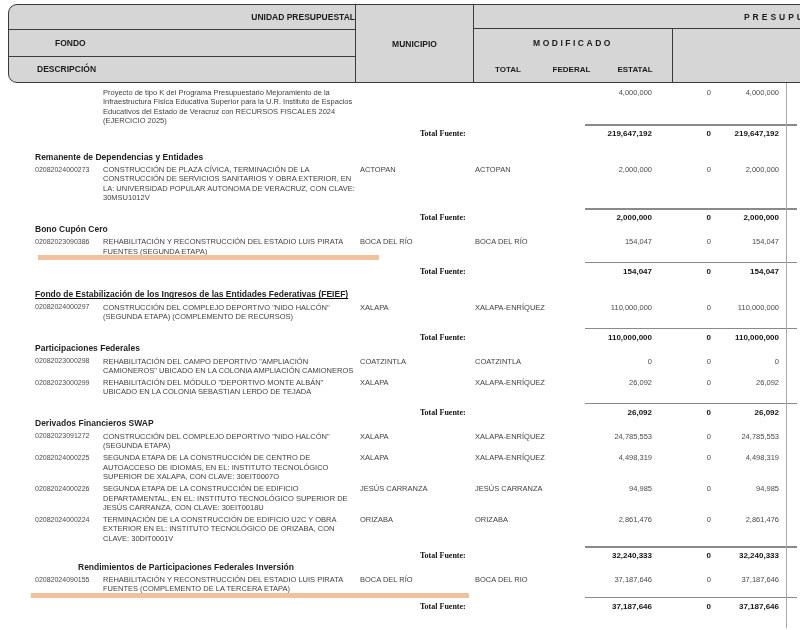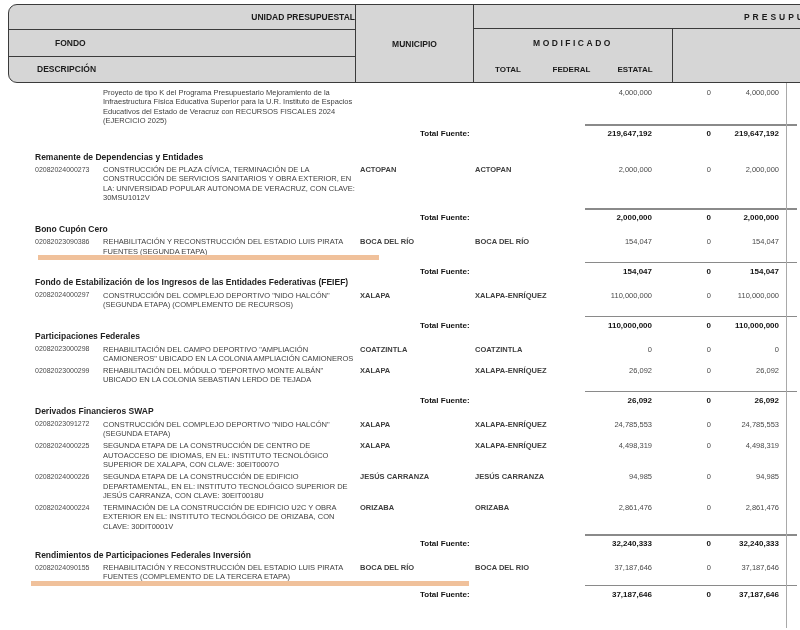--- a/index.html
+++ b/index.html
@@ -29,45 +29,45 @@
   #h-subcols span{display:flex;align-items:center;justify-content:center;}
   #h-sub-total{width:68px;} #h-sub-federal{width:59px;} #h-sub-estatal{width:68px;}
   .h-nextcol{flex:1;}
 
   
   #rows{position:absolute;left:0;top:83px;width:800px;padding-left:35px;box-sizing:border-box;}
   .blk{position:relative;}
   .grid{display:grid;grid-template-columns:68px 252px 115px 115px 70px 59px 68px 1fr;align-items:start;}
   .code{font-size:7px;color:#4a4a4a;padding-top:0.5px;}
   .desc{font-size:7.5px;line-height:9.3px;color:#3e3e3e;}
-  .mun,.loc{font-size:7.5px;color:#3e3e3e;padding-left:5px;line-height:9.3px;font-weight:bold;}
+  .mun,.loc{font-size:7.5px;color:#3e3e3e;padding-left:5px;line-height:9.3px;}
   .num{font-size:7.5px;color:#4a4a4a;text-align:right;padding-right:3px;line-height:9.3px;}
   .section-title{font-size:8.5px;font-weight:bold;color:#1f1f1f;line-height:9.5px;max-width:320px;}
-  .total-row .tlabel{grid-column:3/5;padding-left:65px;font-size:8px;font-weight:bold;color:#141414;line-height:9.5px;}
+  .total-row .tlabel{grid-column:3/5;padding-left:65px;font-size:8px;font-weight:bold;color:#141414;line-height:9.5px;font-family:Liberation Serif, serif;}
   .total-row .num{font-size:8px;font-weight:bold;color:#141414;line-height:9.5px;}
   .rule{position:absolute;top:-5px;left:550px;width:212px;height:1.5px;background:#8a8a8a;}
   .hl-bar{position:absolute;height:4.5px;bottom:-4px;}
   .hl-a{left:3px;width:341px;}
   .hl-b{left:-4px;width:438px;}
 
   
   #rows > .blk{margin-top:3px;}
   #rows > .blk:nth-child(1){margin-top:5px;}
   #rows > .blk:nth-child(2){margin-top:4px;}
   #rows > .blk:nth-child(3){margin-top:14px;}
   #rows > .blk:nth-child(5){margin-top:11px;}
   #rows > .blk:nth-child(6){margin-top:2px;}
   #rows > .blk:nth-child(8){margin-top:11px;}
-  #rows > .blk:nth-child(9){margin-top:2px;}
+  #rows > .blk:nth-child(9){margin-top:14px;text-decoration:underline;}
   #rows > .blk:nth-child(11){margin-top:11px;}
   #rows > .blk:nth-child(12){margin-top:2px;}
   #rows > .blk:nth-child(15){margin-top:11px;}
   #rows > .blk:nth-child(16){margin-top:2px;}
   #rows > .blk:nth-child(21){margin-top:8px;}
-  #rows > .blk:nth-child(22){margin-top:2px;}
+  #rows > .blk:nth-child(22){margin-top:2px;margin-left:43px;}
   #rows > .blk:nth-child(24){margin-top:8px;}
 
   #vline{position:absolute;left:786px;top:83px;width:1.2px;height:545px;background:#a9a9a9;}
 </style>
 </head>
 <body>
 
 <div id="page">
 
   <div id="hdr">

